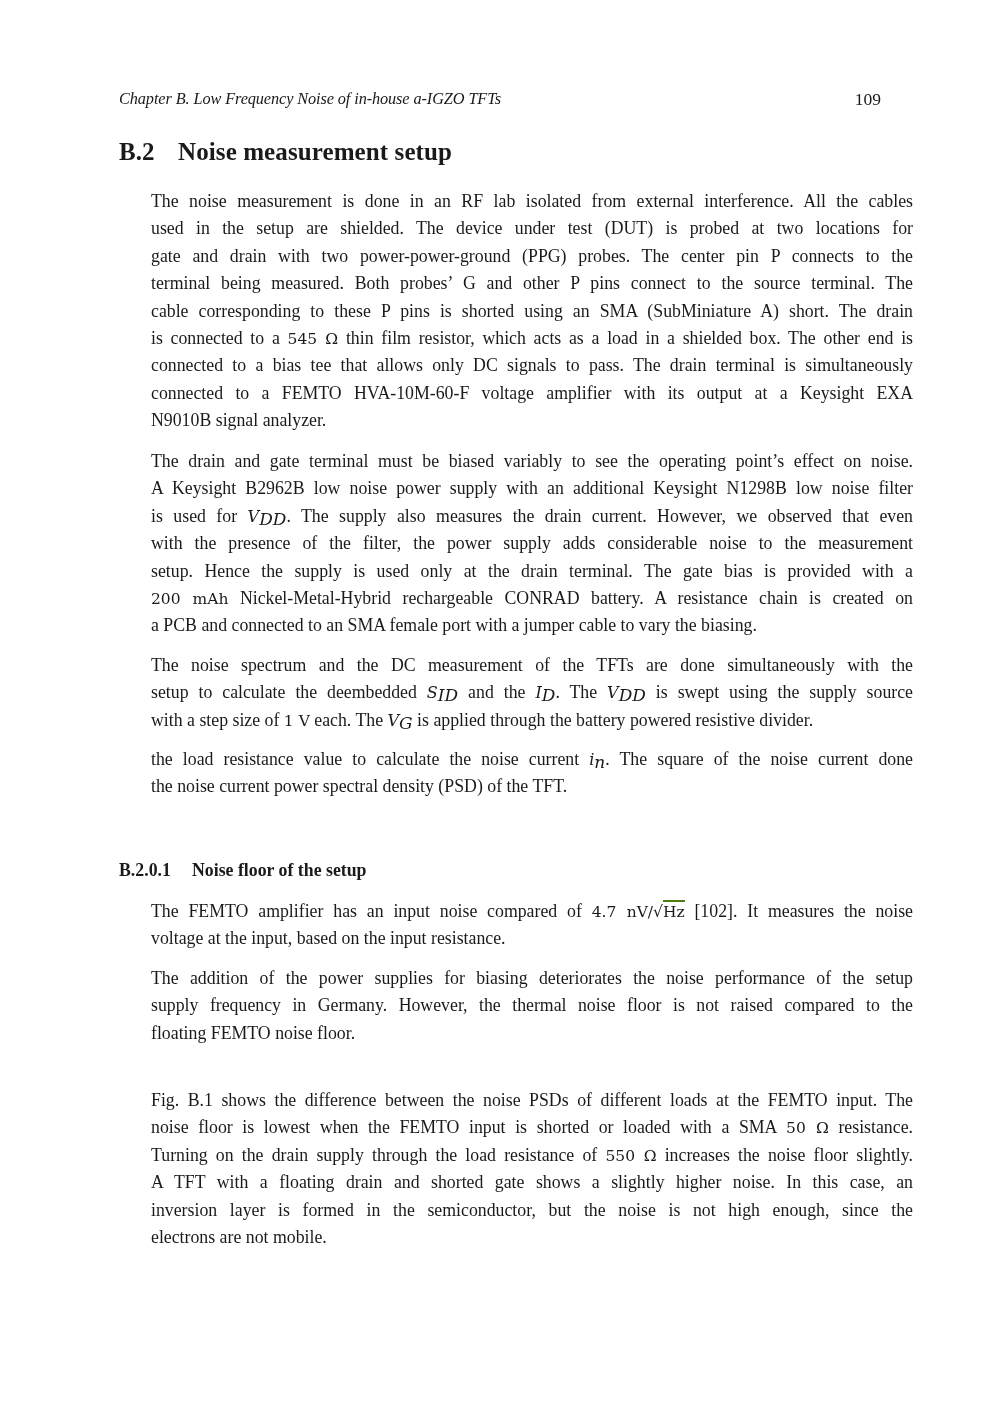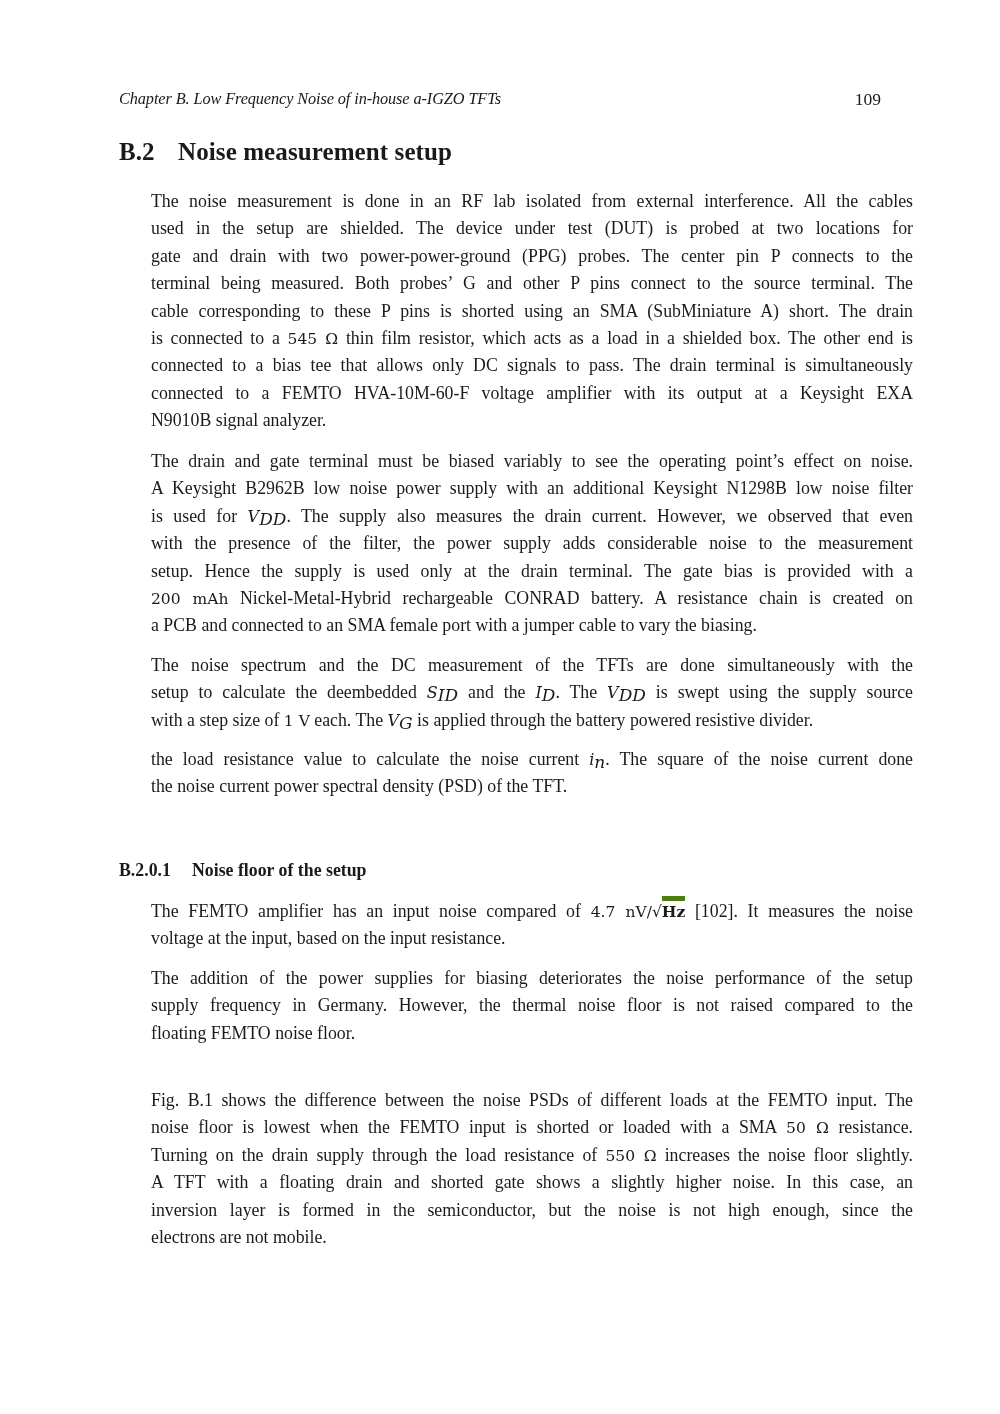--- a/index.html
+++ b/index.html
@@ -12,21 +12,21 @@
   .section-heading { position: absolute; top: 138px; left: 0; font-weight: bold; font-size: 25px; letter-spacing: 0.1px; }
   .section-heading .num { display: inline-block; width: 59px; }
   .subsection-heading { position: absolute; top: 860px; left: 0; font-weight: bold; font-size: 17.8px; }
   .subsection-heading .num { display: inline-block; width: 73px; }
   .para { position: absolute; left: 0; width: 762px; font-size: 17.8px; margin-left: 32px; }
   .line { height: 27.4px; line-height: 27.4px; white-space: nowrap; text-align: justify; text-align-last: justify; }
   .line.last { text-align-last: left; }
   .math { font-family: "DejaVu Serif", serif; font-size: 15.5px; }
   .mi { font-style: italic; font-family: "DejaVu Serif", serif; font-size: 16px; }
   .mi sub { font-size: 17px; vertical-align: -3px; line-height: 0; }
-  .sqrt { border-top: 5px solid #4d7c0f; padding-top: 1px; font-weight: bold; }
+  .sqrt { border-top: 2px solid #4d7c0f; padding-top: 1px; }
 </style>
 </head>
 <body>
 
 <div class="page">
 
   <div class="running-head">
     <span class="running-title">Chapter B. Low Frequency Noise of in-house a-IGZO TFTs</span>
     <span class="page-number">109</span>
   </div>

